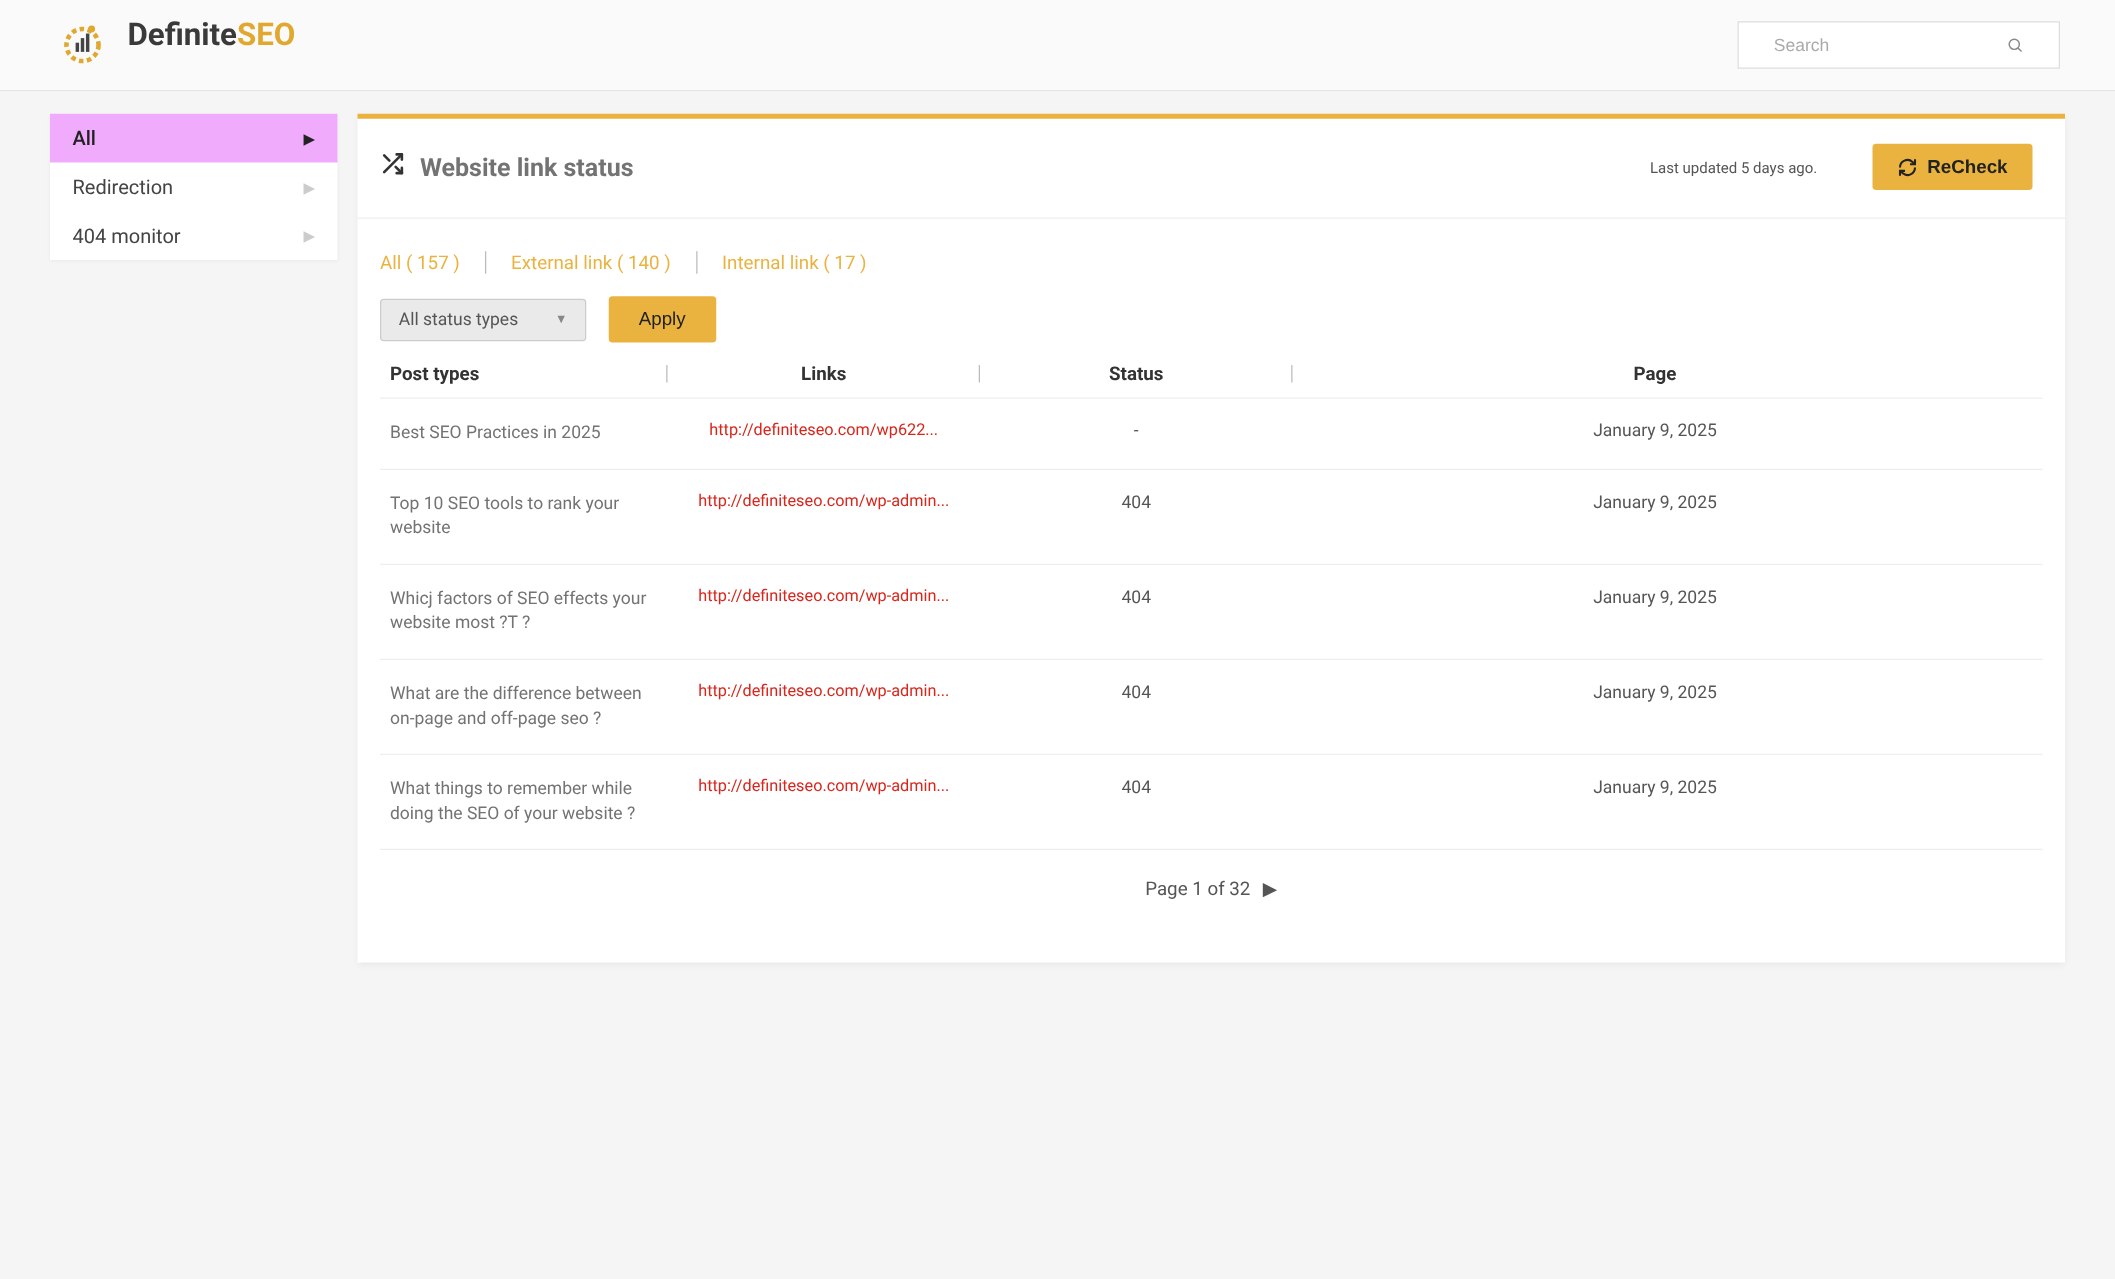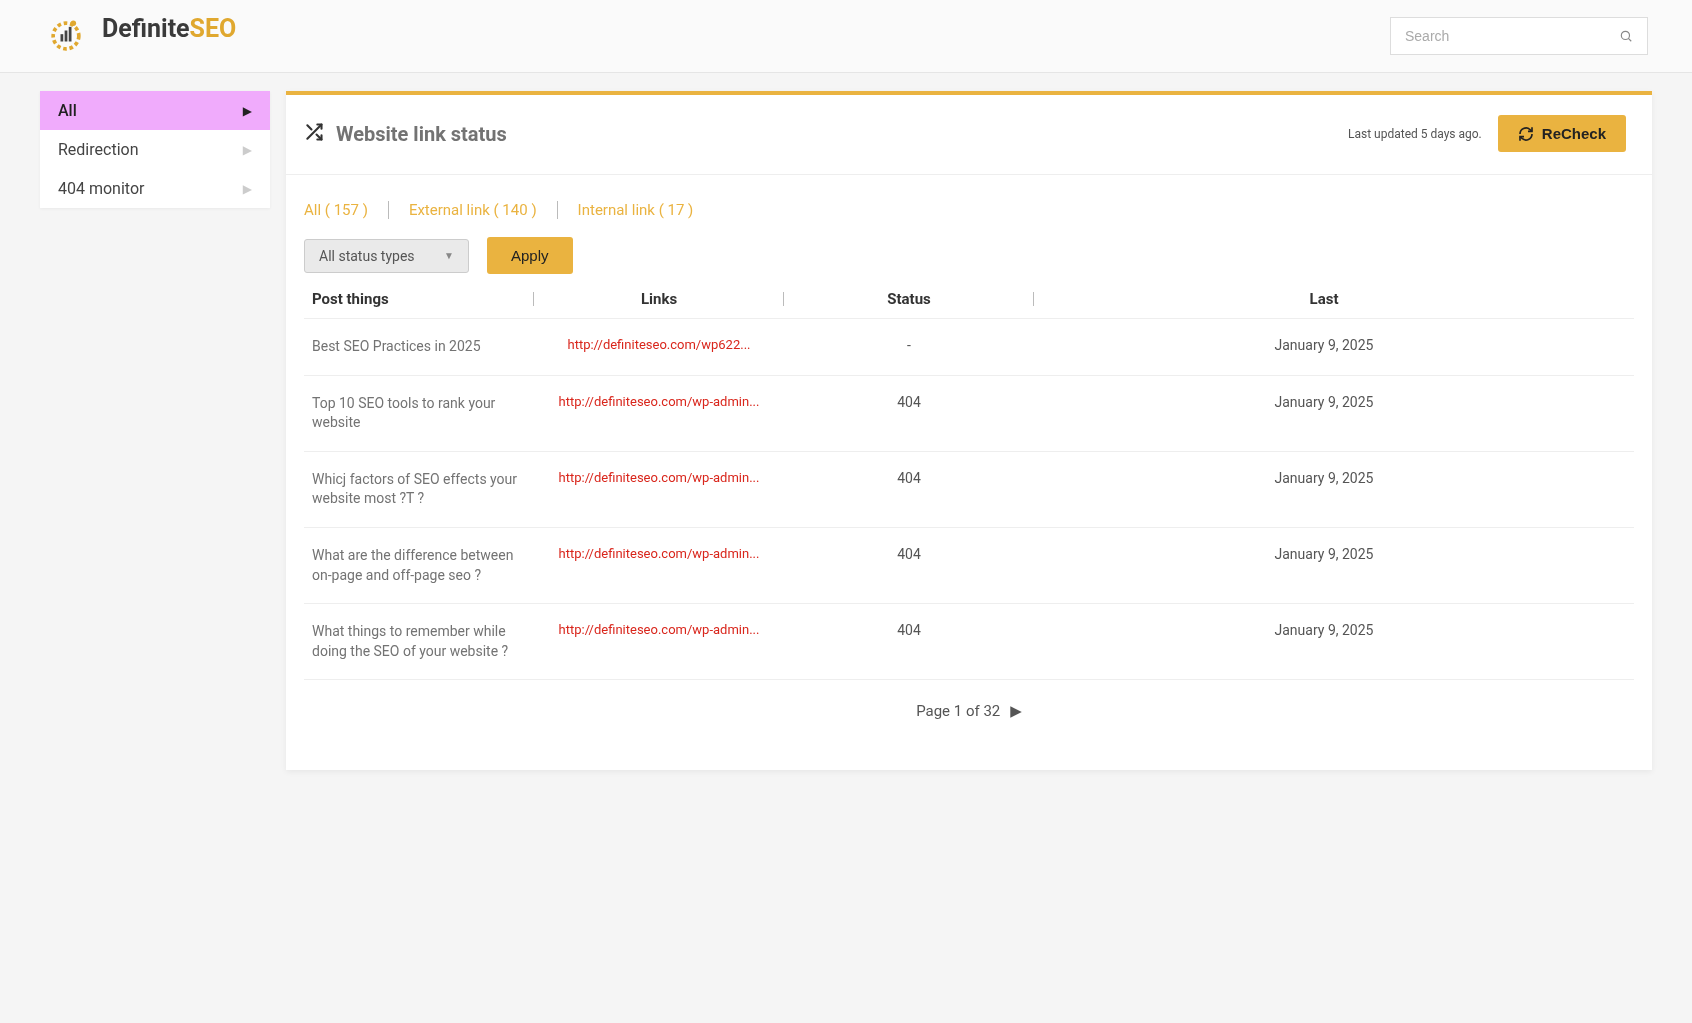--- a/index.html
+++ b/index.html
@@ -4,21 +4,21 @@
 <style>
 * { margin: 0; padding: 0; box-sizing: border-box; }
 body { font-family: -apple-system, BlinkMacSystemFont, "Segoe UI", Roboto, Arial, sans-serif; background: #f5f5f5; color: #333; }
 
 
 .header { display: flex; align-items: center; justify-content: space-between; padding: 14px 44px; background: #fafafa; border-bottom: 1px solid #e5e5e5; }
 .brand { display: flex; align-items: flex-start; gap: 14px; }
 .brand-logo { width: 44px; height: 44px; }
 .brand-name { font-size: 25px; font-weight: 700; color: #3a3a3a; }
 .brand-seo { color: #e0a82f; }
-.search-box { display: flex; align-items: center; border: 1px solid #ddd; background: #fff; width: 258px; height: 38px; padding: 0 14px; }
+.search-box { display: flex; align-items: center; border: 1px solid #ddd; background: #fff; width: 258px; height: 38px; padding: 0 28px; }
 .search-box input { flex: 1; border: none; outline: none; font-size: 14px; color: #555; background: transparent; }
 .search-box input::placeholder { color: #aaa; }
 .search-icon { color: #888; }
 
 
 .container { display: flex; padding: 18px 40px 30px 40px; gap: 16px; align-items: flex-start; }
 
 
 .sidebar { width: 230px; background: #fff; box-shadow: 0 1px 3px rgba(0,0,0,0.05); }
 .sidebar-item { display: flex; align-items: center; justify-content: space-between; padding: 10px 18px; font-size: 16px; color: #444; cursor: pointer; }
@@ -28,21 +28,21 @@
 
 
 .main { flex: 1; background: #fff; border-top: 4px solid #eab340; box-shadow: 0 2px 6px rgba(0,0,0,0.06); }
 
 .panel-header { display: flex; align-items: center; justify-content: space-between; padding: 20px 26px 22px 18px; border-bottom: 1px solid #eee; }
 .panel-title-wrap { display: flex; align-items: center; gap: 12px; }
 .shuffle-icon { font-size: 18px; color: #444; }
 .panel-title { font-size: 20px; font-weight: 700; color: #737373; }
 .header-right { display: flex; align-items: center; gap: 16px; }
 .last-updated { font-size: 12px; color: #555; }
-.btn-recheck { background: #eab340; color: #222; border: none; padding: 10px 20px; font-size: 15px; font-weight: 600; border-radius: 3px; cursor: pointer; display: inline-flex; align-items: center; gap: 8px; }
+.btn-recheck { background: #eab340; color: #222; border: none; padding: 10px 20px; font-size: 15px; font-weight: 600; border-radius: 3px; cursor: pointer; display: inline-flex; align-items: center; gap: 8px; margin-left: 28px; }
 
 .tabs { display: flex; gap: 0; padding: 26px 18px 4px 18px; align-items: center; }
 .tab { font-size: 15px; color: #eab340; padding: 0 20px; border-right: 1px solid #bbb; cursor: pointer; }
 .tab:last-child { border-right: none; }
 .tab:first-child { padding-left: 0; }
 
 .filters { display: flex; gap: 18px; padding: 14px 18px 8px 18px; align-items: center; }
 .select-box { display: flex; align-items: center; justify-content: space-between; background: #eaeaea; border: 1px solid #ccc; border-radius: 3px; padding: 8px 14px; width: 165px; font-size: 14px; color: #555; cursor: pointer; }
 .caret { font-size: 10px; color: #888; }
 .btn-apply { background: #eab340; color: #222; border: none; padding: 10px 24px; font-size: 15px; border-radius: 3px; cursor: pointer; }
@@ -142,24 +142,24 @@
     <div class="filters">
       <div class="select-box">
         <span>All status types</span>
         <span class="caret">▼</span>
       </div>
       <button class="btn-apply">Apply</button>
     </div>
 
     <div class="table">
       <div class="thead">
-        <div class="th col-title">Post things</div>
+        <div class="th col-title">Post types</div>
         <div class="th col-link">Links</div>
         <div class="th col-status">Status</div>
-        <div class="th col-date">Last</div>
+        <div class="th col-date">Page</div>
       </div>
 
       <div class="trow">
         <div class="cell col-title">Best SEO Practices in 2025</div>
         <div class="cell col-link">http://definiteseo.com/wp622...</div>
         <div class="cell col-status">-</div>
         <div class="cell col-date">January 9, 2025</div>
       </div>
       <div class="trow">
         <div class="cell col-title">Top 10 SEO tools to rank your website</div>

